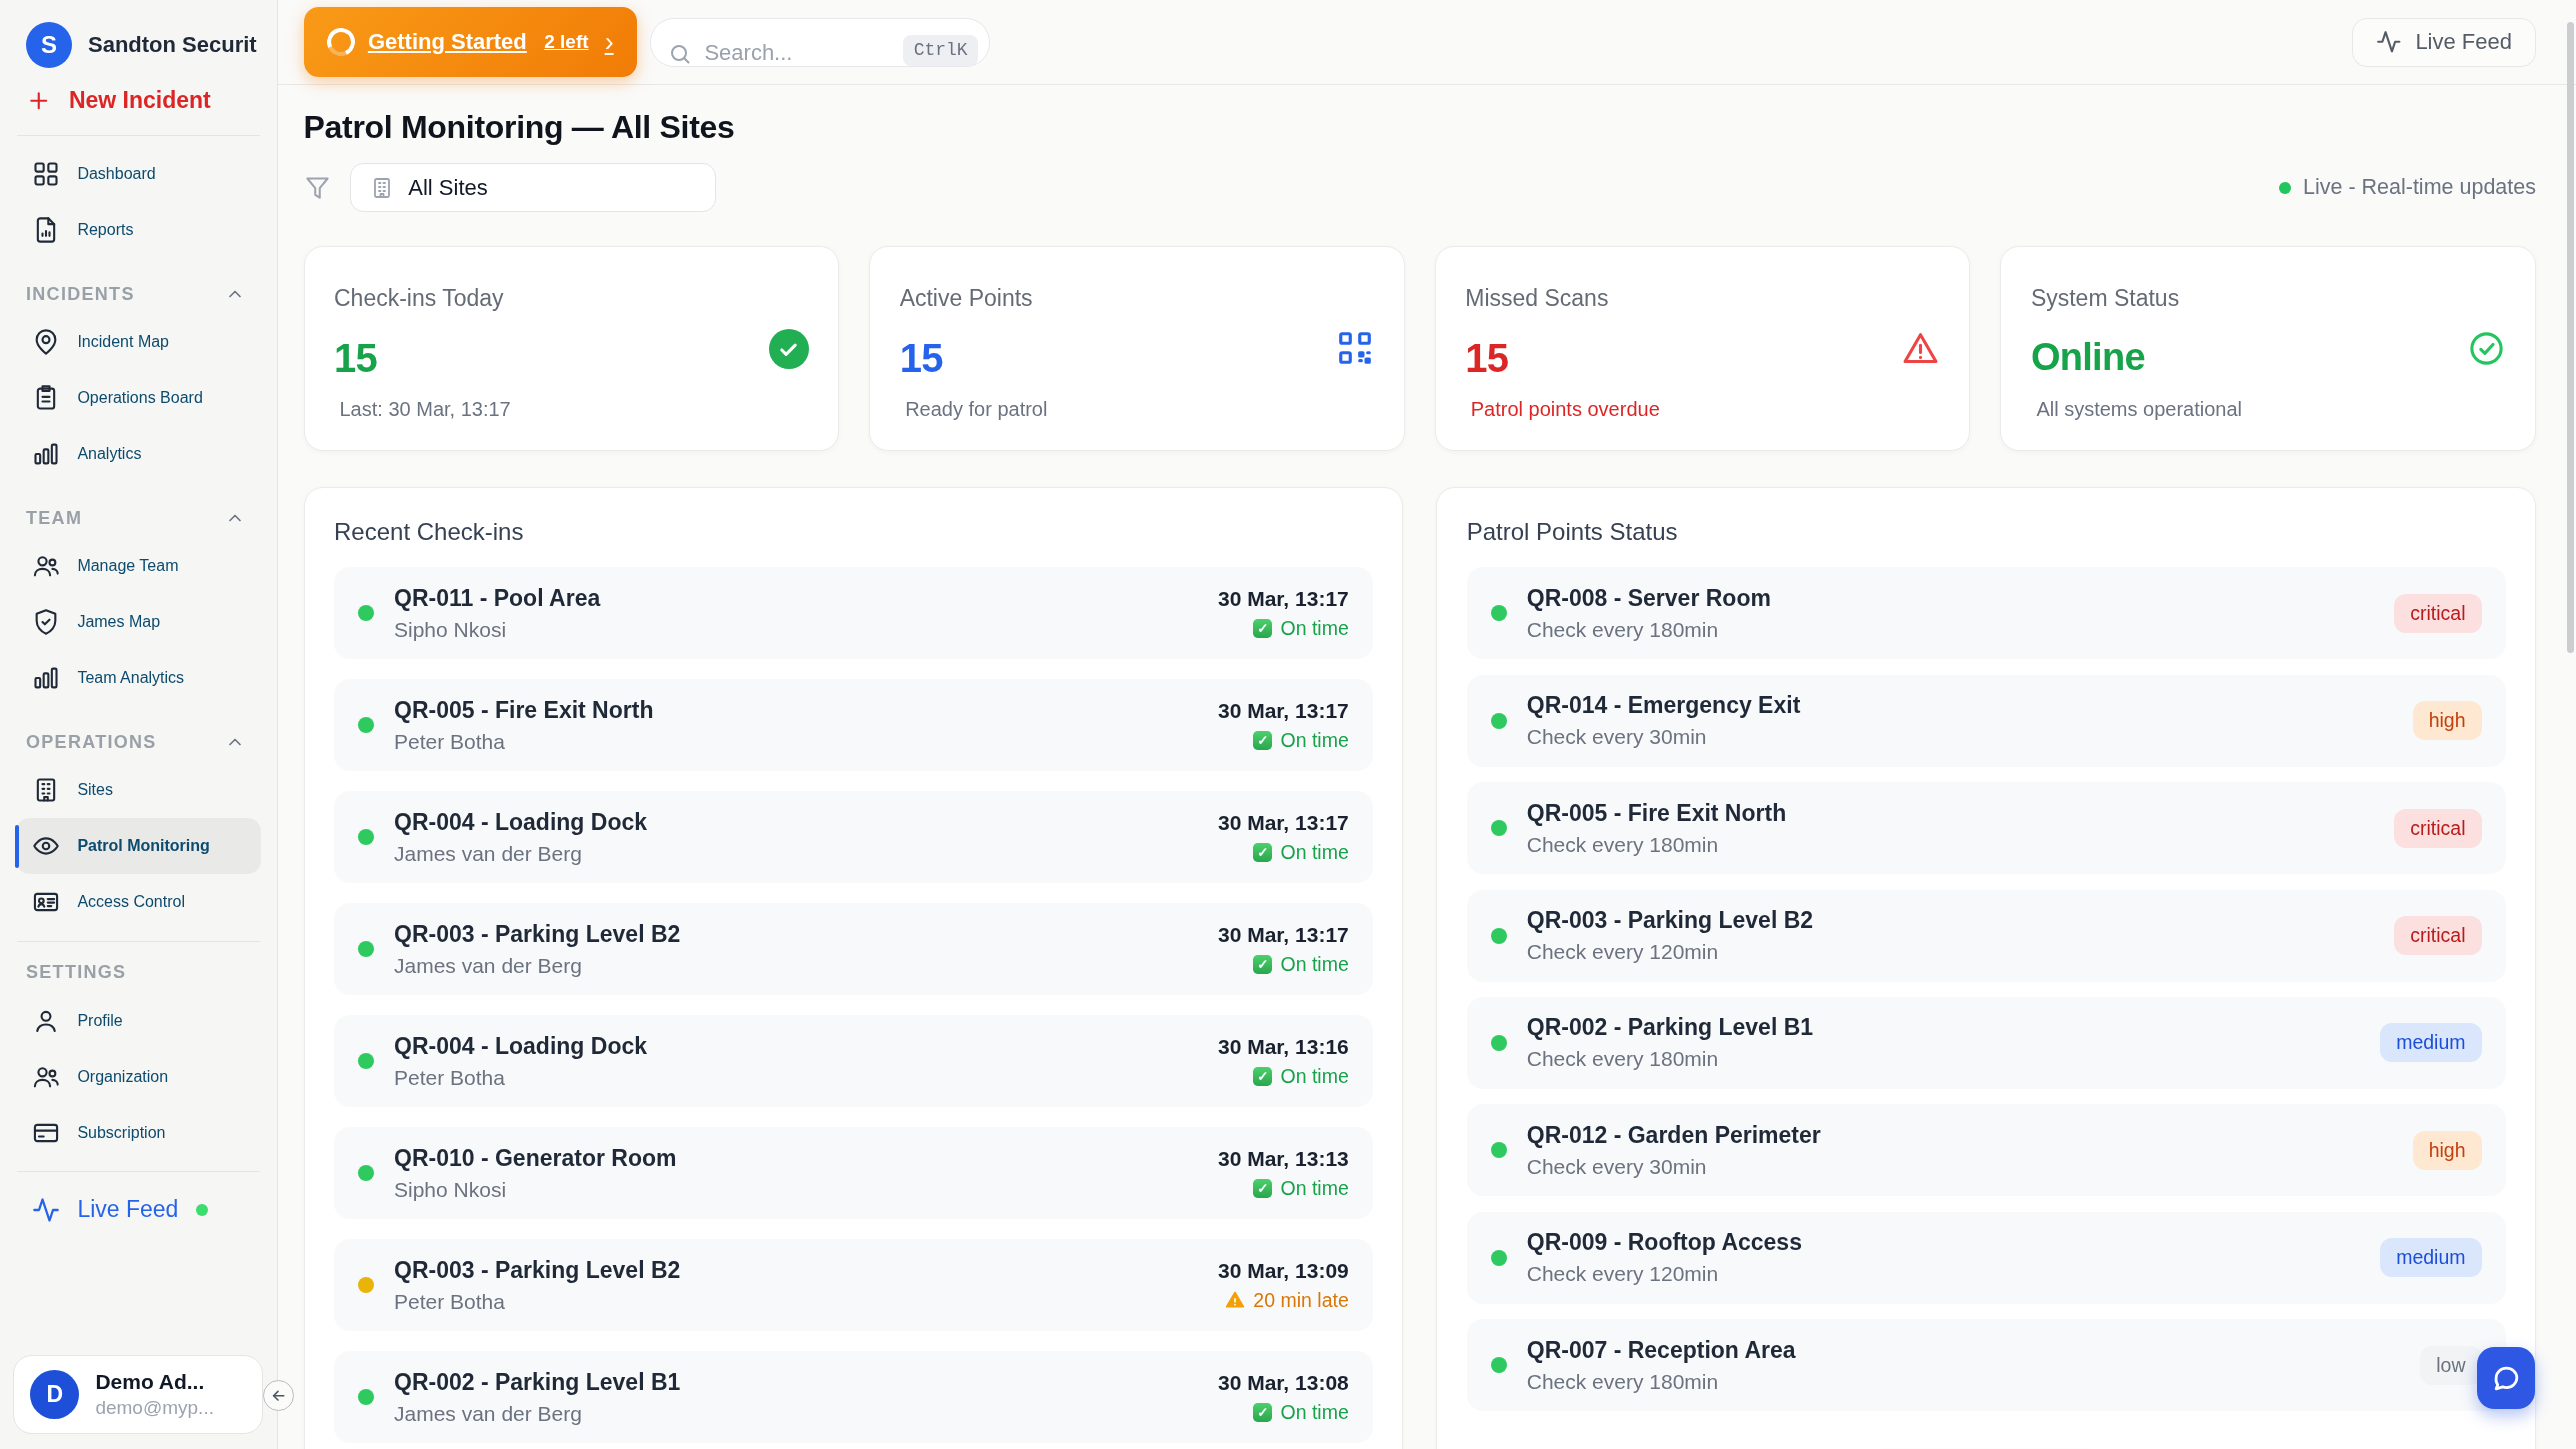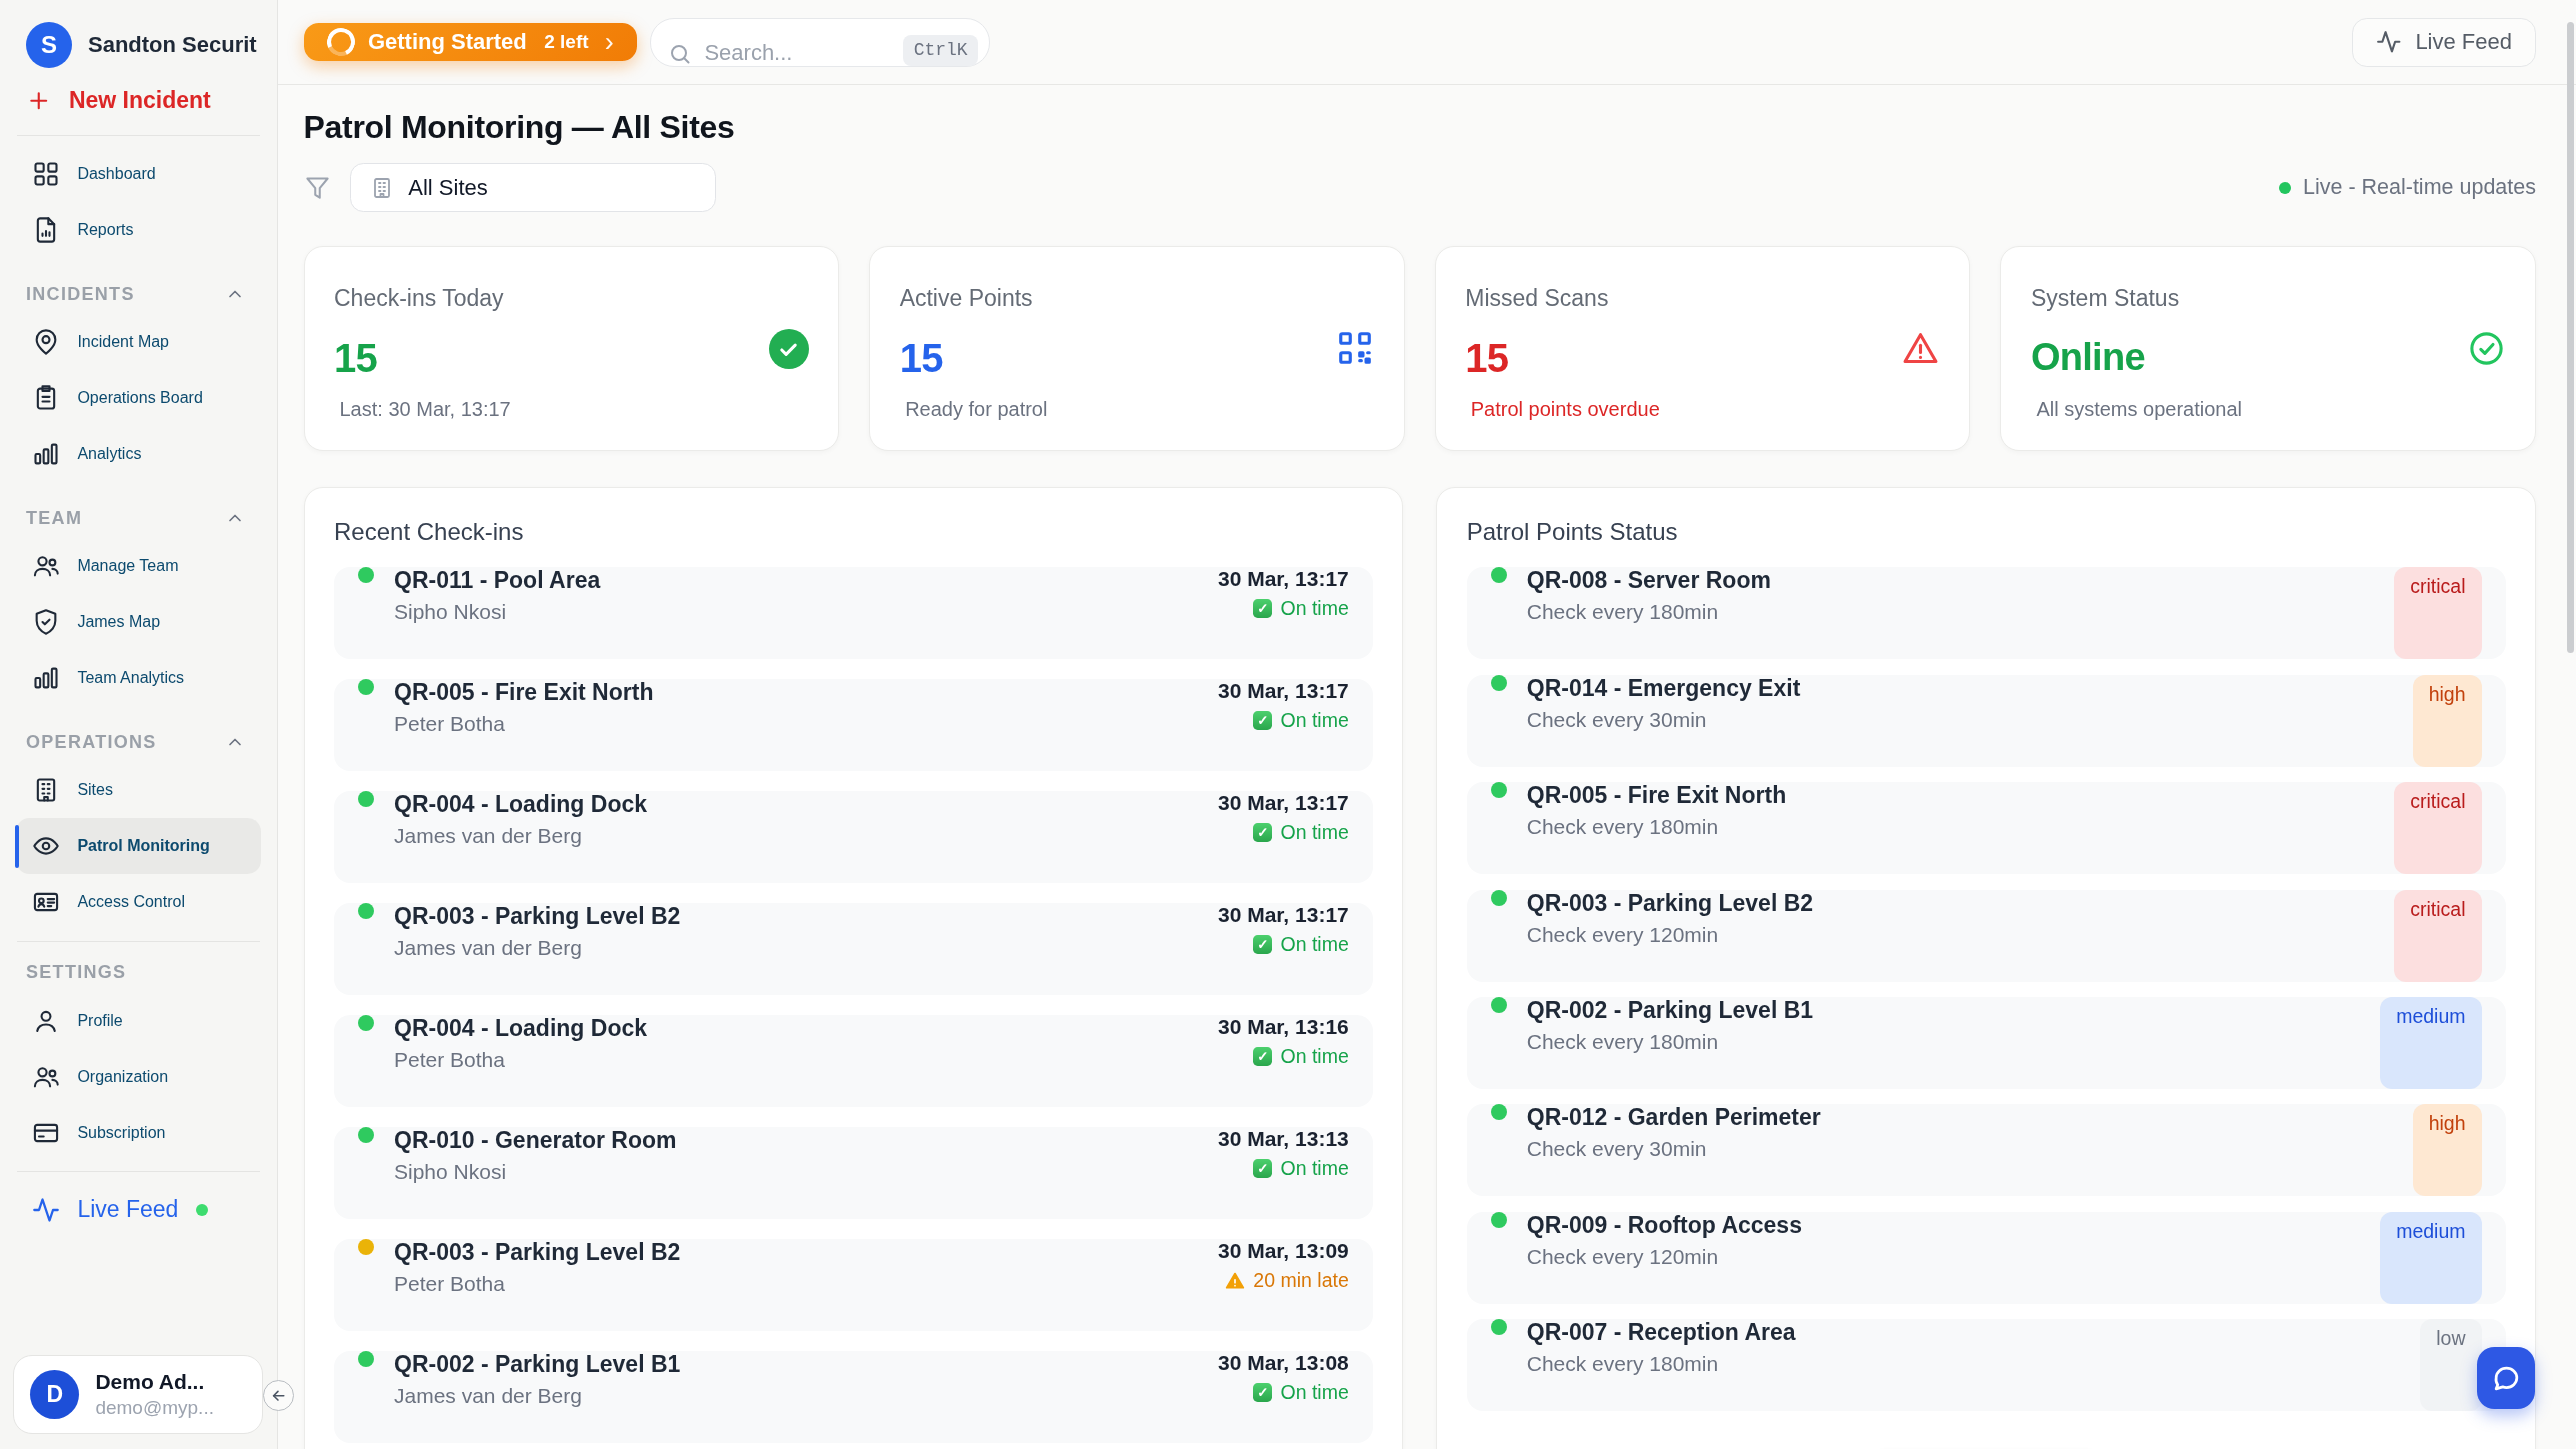--- a/index.html
+++ b/index.html
@@ -37,23 +37,23 @@
   .user-name { font-size:21px; font-weight:600; color:#111827; }
   .user-email { font-size:19px; color:#9ca3af; margin-top:2.7px; }
   .collapse-btn { position:absolute; left:263px; top:1380px; width:31px; height:31px; border-radius:50%;
                   background:#fbfbfa; border:1.3px solid #b9bdc2; color:#4b5563; display:flex; align-items:center;
                   justify-content:center; cursor:pointer; z-index:5; }
   .collapse-btn .ico { width:17.4px; height:17.4px; }
 
   
   .topbar { position:absolute; left:278px; right:0; top:0; height:85px; display:flex; align-items:center;
             padding:0 40px 0 25.5px; border-bottom:0.7px solid #e7e7e5; background:#fafaf9; }
-  .gs-btn { display:flex; align-items:center; gap:13.4px; height:38px; padding:0 23px; border-radius:14.8px;
+  .gs-btn { display:flex; align-items:center; gap:13.4px; height:70px; padding:0 23px; border-radius:14.8px;
             background:linear-gradient(135deg,#f99a17,#f17c06); box-shadow:0 5.4px 16px rgba(243,126,8,.35);
-            color:#fff; cursor:pointer; flex:none; }
+            color:#fff; cursor:pointer; flex:none;text-decoration:underline; }
   .gs-spinner { width:28px; height:28px; border-radius:50%; border:4.7px solid #fff; border-bottom-color:rgba(255,255,255,.3);
                 transform:rotate(20deg); }
   .gs-label { font-size:22px; font-weight:700; }
   .gs-count { font-size:19px; font-weight:600; margin-left:4px; }
   .gs-chevron { font-size:27px; line-height:1; opacity:.95; margin-left:2.7px; font-weight:400; }
   .search-box { display:flex; align-items:flex-end; width:340px; height:49px; margin-left:13.4px; background:#fff;
                 border:0.7px solid #e6e8eb; border-radius:24px; padding:0 10.7px 0 17.4px; gap:12px; cursor:text; }
   .search-box .ico { width:24px; height:24px; color:#9ca3af; flex:none; }
   .search-input { border:none; outline:none; flex:1; font-size:22px; color:#374151; background:transparent; min-width:0;
                   font-family:"Liberation Sans", sans-serif; }
@@ -90,21 +90,21 @@
   .ci-qr { width:38px; height:38px; color:#2563eb; }
   .ci-warn { width:39px; height:39px; color:#ef4444; }
   .ci-ok { width:39px; height:39px; color:#22c55e; }
 
   
   .panels { margin-top:36px; display:grid; grid-template-columns:1fr 1fr; gap:33px; }
   .panel { background:#fff; border:0.7px solid #ebebe9; border-radius:19px; padding:29.5px; height:1087px;
            box-shadow:0 1.3px 5.4px rgba(0,0,0,.03); overflow:hidden; }
   .panel-title { font-size:24px; color:#374151; font-weight:500; }
   .rows { margin-top:21.5px; }
-  .row { display:flex; background:#f8f9fa; border-radius:16px; height:92px;
+  .row { display:flex; align-items:center; background:#f8f9fa; border-radius:16px; height:92px;
          padding:0 24px; cursor:pointer; }
   .rows.checkins .row { margin-bottom:20px; }
   .rows.points .row { margin-bottom:15.4px; }
   .row .dot { width:16px; height:16px; border-radius:50%; background:#2fca5f; margin-right:20px; flex:none; }
   .row .dot.late { background:#eab308; }
   .row-main { flex:1; min-width:0; }
   .row-title { font-size:23px; font-weight:600; color:#1f2937; }
   .row-sub { font-size:21px; color:#6b7280; margin-top:6px; }
   .row-right { text-align:right; }
   .row-time { font-size:21px; font-weight:600; color:#1a2230; }

